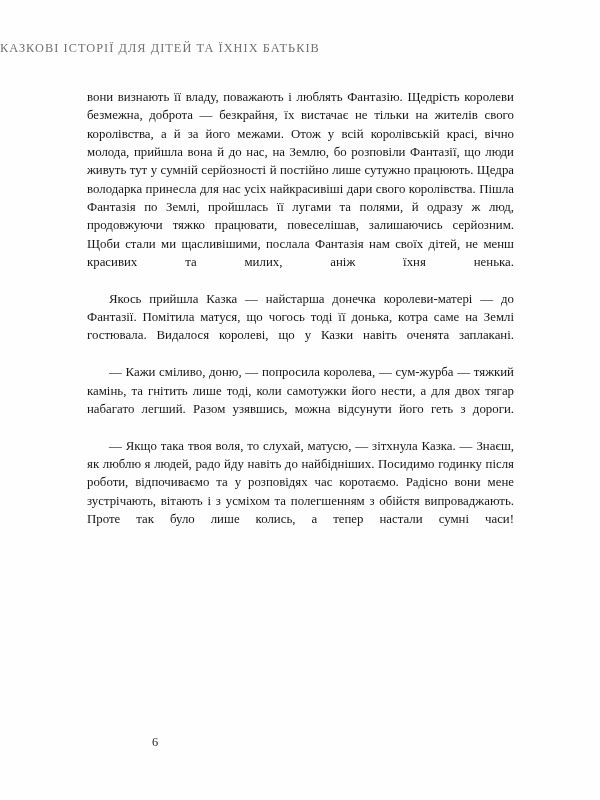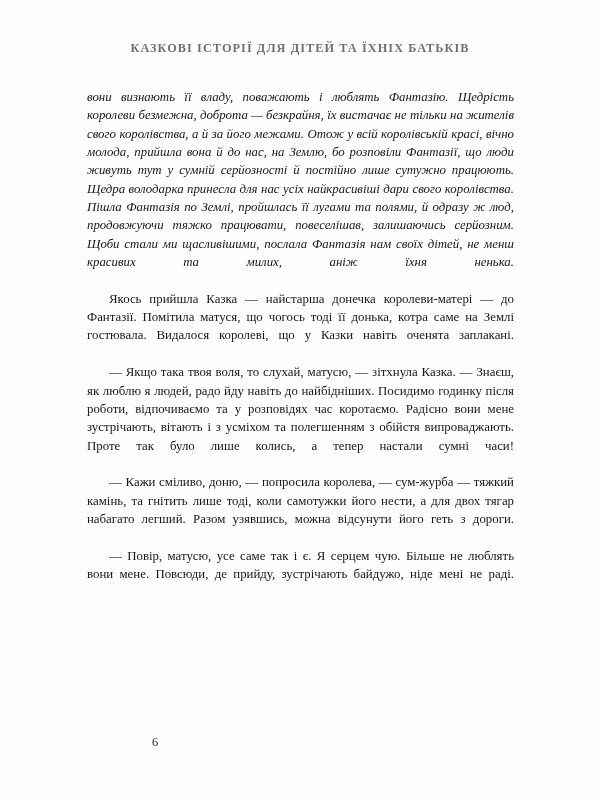--- a/index.html
+++ b/index.html
@@ -23,27 +23,26 @@
     box-sizing: border-box;
     background: #fefefe;
   }
 
   
   .running-head {
     position: absolute;
     top: 41px;
     left: 0;
     width: 600px;
-    text-align: center;
+    text-align: left;
     font-family: "Liberation Serif", "DejaVu Serif", serif;
     font-size: 12.3px;
     letter-spacing: 1.05px;
     color: #6f6f78;
     white-space: nowrap;
-    font-weight: bold;
   }
 
   
   .textblock {
     position: absolute;
     top: 88px;
     left: 87px;
     width: 427px;
   }
 
@@ -54,21 +53,20 @@
     font-size: 12.85px;
     line-height: 18.35px;
     text-indent: 22px;
     color: #17171a;
     hyphens: manual;
     -webkit-hyphens: manual;
   }
 
   .para.no-indent {
     text-indent: 0;
-    font-style: italic;
   }
 
   
   .para::after {
     content: "";
     display: inline-block;
     width: 100%;
   }
 
   
@@ -83,20 +81,19 @@
 </head>
 <body>
 
 <div class="page">
 
   <div class="running-head">КАЗКОВІ ІСТОРІЇ ДЛЯ ДІТЕЙ ТА ЇХНІХ БАТЬКІВ</div>
 
   <div class="textblock">
     <p class="para no-indent">вони визнають її владу, поважають і люблять Фантазію. Щедрість королеви безмежна, доброта — безкрайня, їх вистачає не тільки на жителів свого королівства, а й за його межами. Отож у всій королівській красі, вічно молода, прийшла вона й до нас, на Землю, бо розповіли Фантазії, що люди живуть тут у сумній серйозності й постійно лише сутужно працюють. Щедра володарка принесла для нас усіх найкрасивіші дари свого королівства. Пішла Фантазія по Землі, пройшлась її лугами та полями, й одразу ж люд, продовжуючи тяжко працювати, повеселішав, залишаючись серйозним. Щоби стали ми щасливішими, послала Фантазія нам своїх дітей, не менш красивих та милих, аніж їхня ненька.</p>
     <p class="para">Якось прийшла Казка — найстарша донечка королеви-матері — до Фантазії. Помітила матуся, що чогось тоді її донька, котра саме на Землі гостювала. Видалося королеві, що у Казки навіть оченята заплакані.</p>
+    <p class="para">— Кажи сміливо, доню, — попросила королева, — сум-журба — тяжкий камінь, та гнітить лише тоді, коли самотужки його нести, а для двох тягар набагато легший. Разом узявшись, можна відсунути його геть з дороги.</p>
     <p class="para">— Якщо така твоя воля, то слухай, матусю, — зітхнула Казка. — Знаєш, як люблю я людей, радо йду навіть до найбідніших. Посидимо годинку після роботи, відпочиваємо та у розповідях час коротаємо. Радісно вони мене зустрічають, вітають і з усміхом та полегшенням з обійстя випроваджають. Проте так було лише колись, а тепер настали сумні часи!</p>
-    <p class="para">— Кажи сміливо, доню, — попросила королева, — сум-журба — тяжкий камінь, та гнітить лише тоді, коли самотужки його нести, а для двох тягар набагато легший. Разом узявшись, можна відсунути його геть з дороги.</p>
-    <p class="para">— Повір, матусю, усе саме так і є. Я серцем чую. Більше не люблять вони мене. Повсюди, де прийду, зустрічають байдужо, ніде мені не раді.</p>
   </div>
 
   <div class="folio">6</div>
 
 </div>
 
 </body></html>

